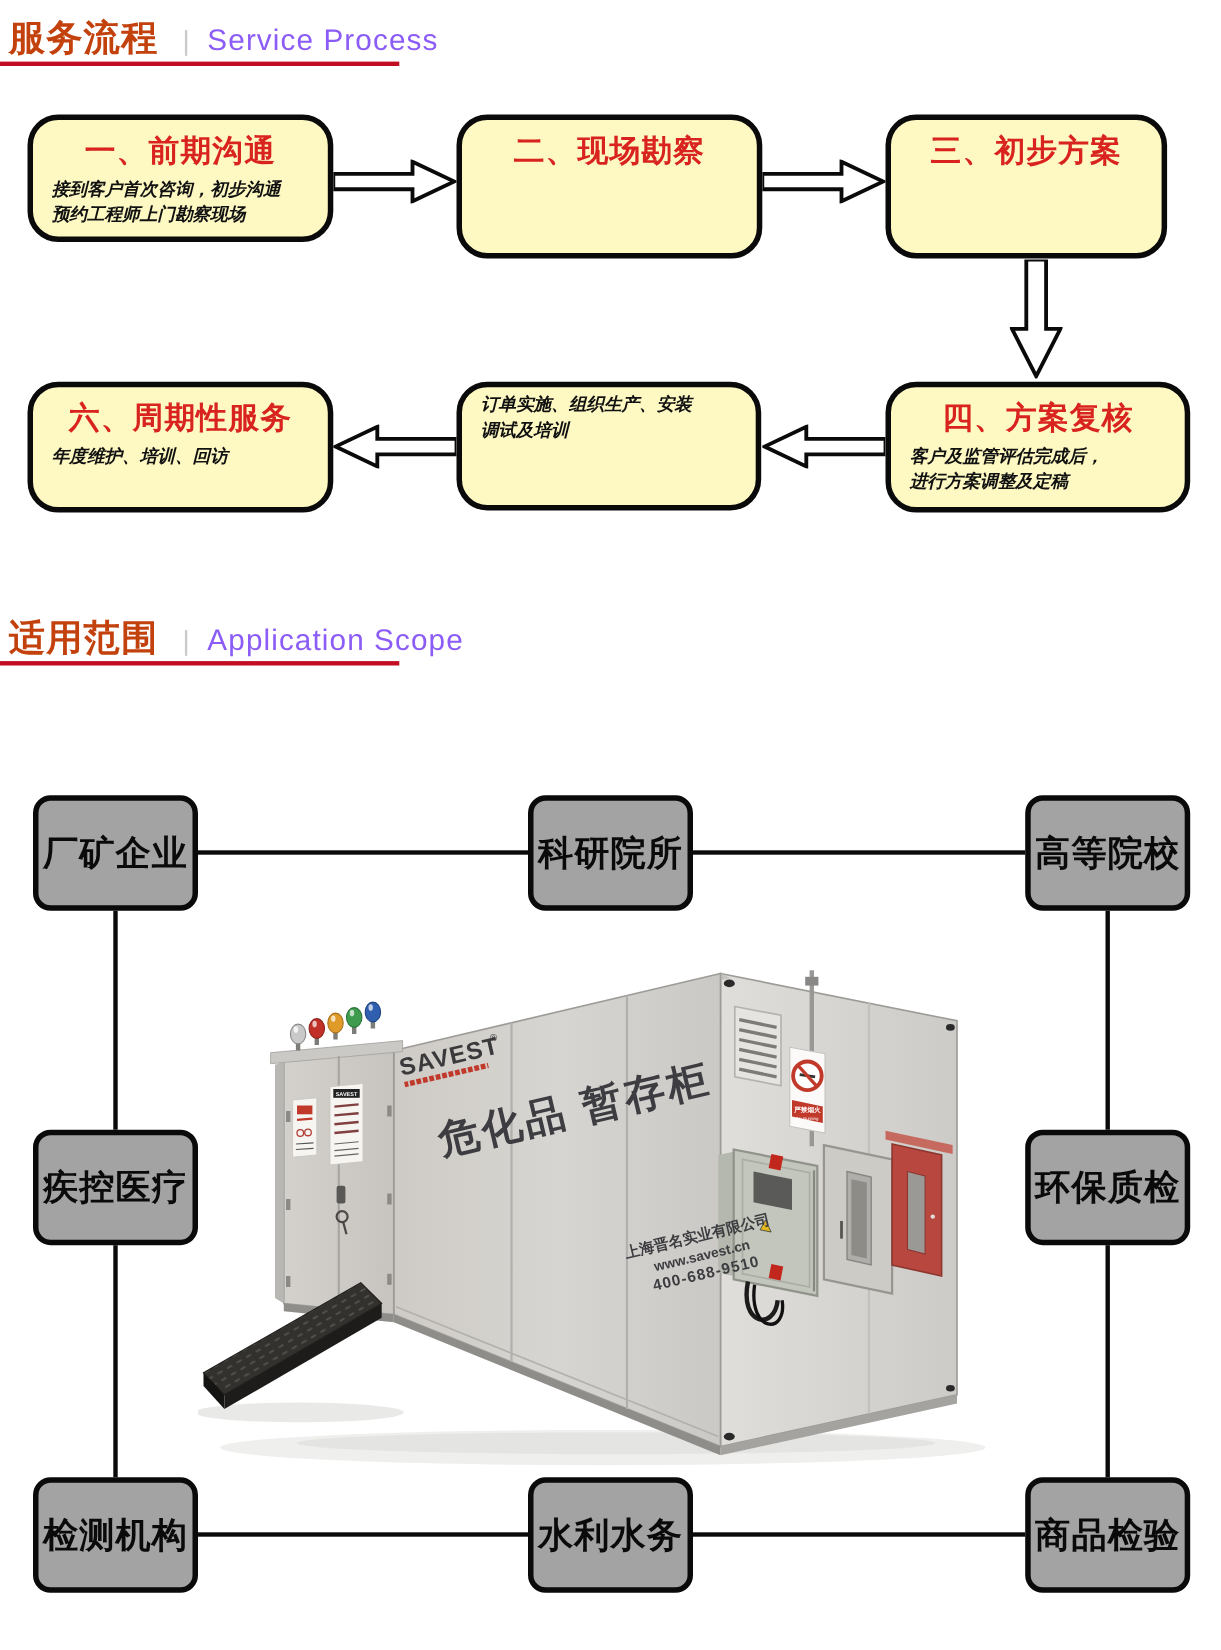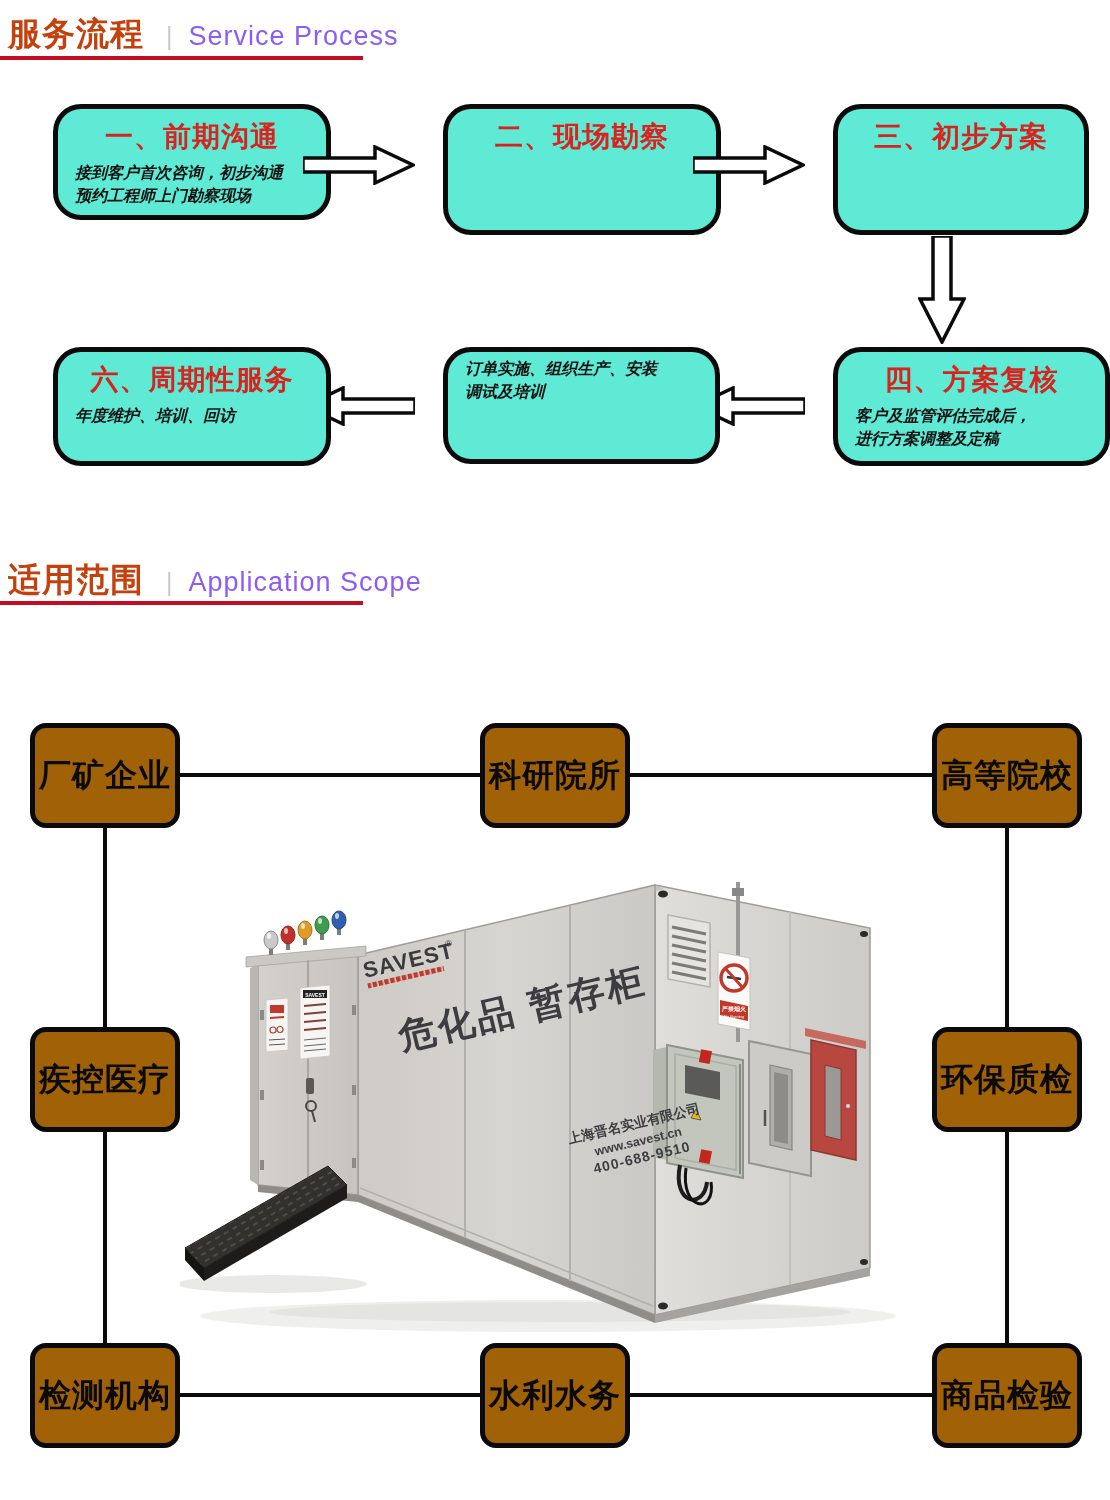--- a/index.html
+++ b/index.html
@@ -5,26 +5,26 @@
   html,body{margin:0;padding:0;background:#fff;}
   body{width:1110px;height:1500px;position:relative;font-family:"Liberation Sans","DejaVu Sans",sans-serif;overflow:hidden;}
   .abs{position:absolute;}
   
   .sec-head{position:absolute;display:flex;align-items:baseline;white-space:nowrap;}
   .sec-cn{font-size:33px;font-weight:bold;color:#c2410c;letter-spacing:1px;}
   .sec-div{font-size:25px;color:#c9c9c9;margin:0 16px 0 22px;font-weight:normal;}
   .sec-en{font-size:27px;color:#8b5cf6;letter-spacing:1px;}
   .red-line{position:absolute;height:4px;background:#c30d23;left:0;width:363px;}
   
-  .flow-box{position:absolute;background:#5eead4;border:5px solid #0a0a0a;border-radius:28px;box-sizing:border-box;margin-left:28px;}
+  .flow-box{position:absolute;background:#fef9c3;border:5px solid #0a0a0a;border-radius:28px;box-sizing:border-box;}
   .flow-title{font-size:28px;font-weight:bold;color:#d8231f;text-align:center;margin-top:9px;letter-spacing:1px;}
   .flow-body{margin-top:5px;padding:0 17px;font-size:16px;font-weight:bold;color:#111;line-height:1.45;font-style:italic;}
   .flow-body div{white-space:nowrap;}
   
-  .scope-box{position:absolute;width:150px;height:105px;background:#a16207;border:5px solid #0a0a0a;border-radius:16px;box-sizing:border-box;display:flex;align-items:center;justify-content:center;font-size:32px;font-weight:bold;color:#0a0a0a;letter-spacing:1px;}
+  .scope-box{position:absolute;width:150px;height:105px;background:#a3a3a3;border:5px solid #0a0a0a;border-radius:16px;box-sizing:border-box;display:flex;align-items:center;justify-content:center;font-size:32px;font-weight:bold;color:#0a0a0a;letter-spacing:1px;}
   .conn{position:absolute;background:#0a0a0a;}
   .arrow-svg{position:absolute;}
 </style>
 </head>
 <body>
 
 <div class="sec-head" style="left:8px;top:12px;">
   <span class="sec-cn">服务流程</span>
   <span class="sec-div">|</span>
   <span class="sec-en">Service Process</span>

